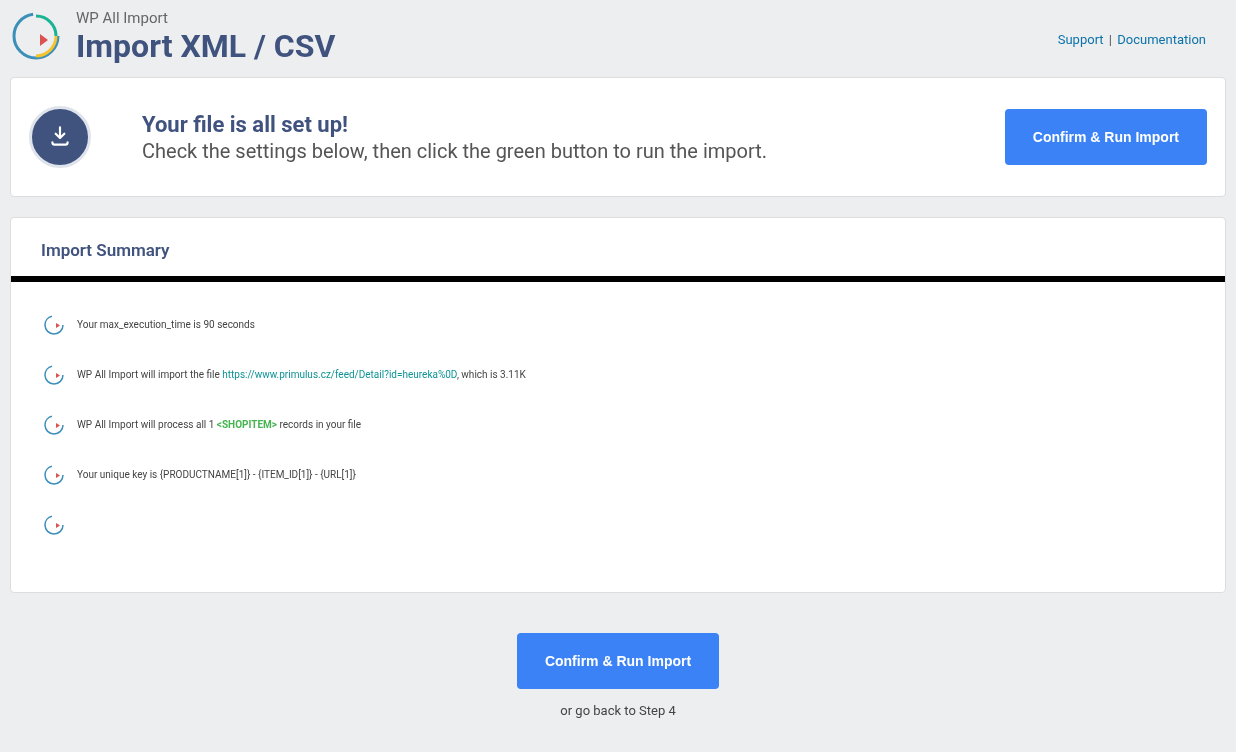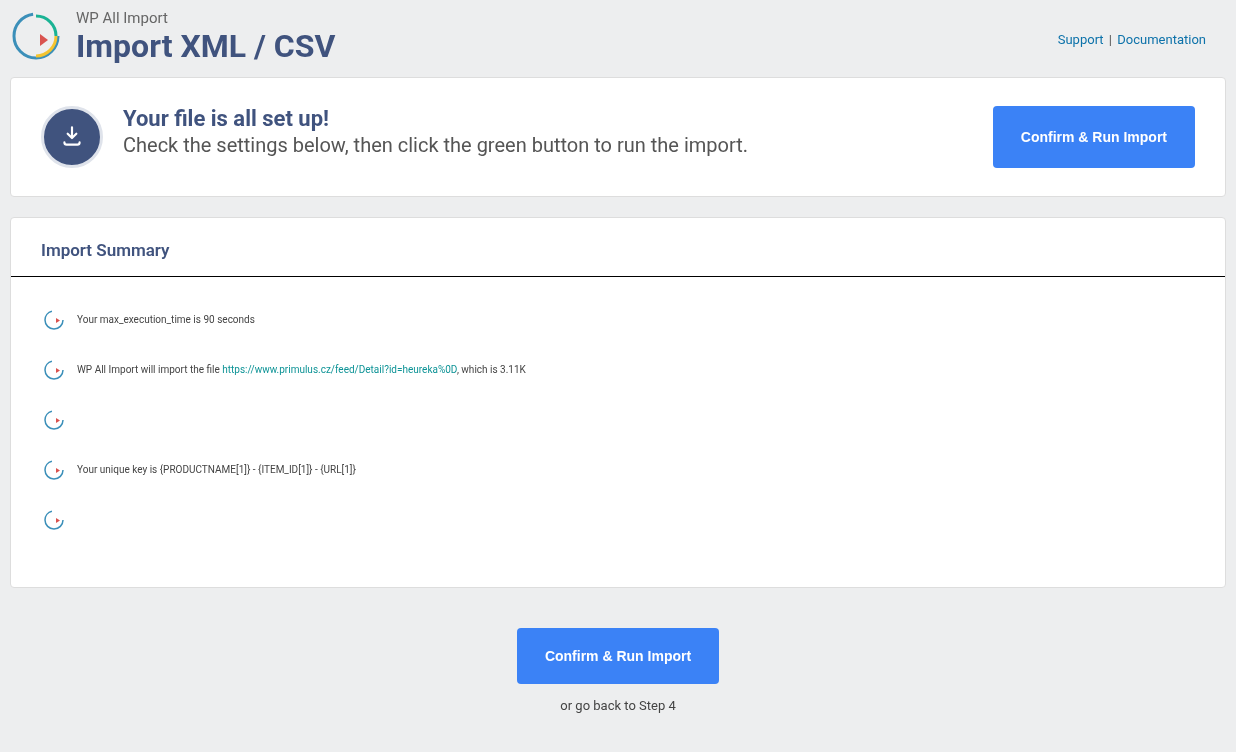--- a/index.html
+++ b/index.html
@@ -38,22 +38,24 @@
       color: #444;
     }
     .top-links a { color: #0d72aa; text-decoration: none; }
     .card {
       background: #fff;
       border: 1px solid #ddd;
       border-radius: 4px;
       margin: 0 10px 20px 10px;
     }
     .setup-card {
-      padding: 28px 30px;
+      padding: 28px 18px;
       display: flex;
+      align-items: center;
+      gap: 31px;
     }
     .setup-icon {
       width: 62px; height: 62px;
       border-radius: 50%;
       background: #40537e;
       display: flex; align-items: center; justify-content: center;
       margin-right: 20px;
       border: 3px solid #dfe3eb;
       flex-shrink: 0;
     }
@@ -74,21 +76,21 @@
       font-weight: 700;
       font-size: 14px;
       border: none;
       border-radius: 4px;
       padding: 20px 28px;
       cursor: pointer;
     }
     .summary-card { padding: 0 0 30px 0; }
     .summary-header {
       padding: 22px 30px 16px 30px;
-      border-bottom: 1px solid #000000;
+      border-bottom: 6px solid #000000;
       color: #40537e;
       font-size: 17px;
       font-weight: 600;
     }
     .summary-list {
       padding: 20px 30px 10px 30px;
     }
     .summary-item {
       display: flex;
       align-items: center;
@@ -181,20 +183,23 @@
       </span>
     </div>
 
     <div class="summary-item">
       <span class="bullet-icon">
         <svg width="26" height="26" viewBox="0 0 52 52">
             <circle cx="26" cy="26" r="18" fill="none" stroke="#3b8fb9" stroke-width="3" stroke-dasharray="80 40"></circle>
             <path d="M30 22 L30 32 L38 27 Z" fill="#d9534f"></path>
           </svg>
       </span>
+      <span>
+        <span>WP All Import will process all 1 </span><span class="shop-tag">&lt;SHOPITEM&gt;</span><span> records in your file</span>
+      </span>
     </div>
 
     <div class="summary-item">
       <span class="bullet-icon">
         <svg width="26" height="26" viewBox="0 0 52 52">
             <circle cx="26" cy="26" r="18" fill="none" stroke="#3b8fb9" stroke-width="3" stroke-dasharray="80 40"></circle>
             <path d="M30 22 L30 32 L38 27 Z" fill="#d9534f"></path>
           </svg>
       </span>
       <span>

